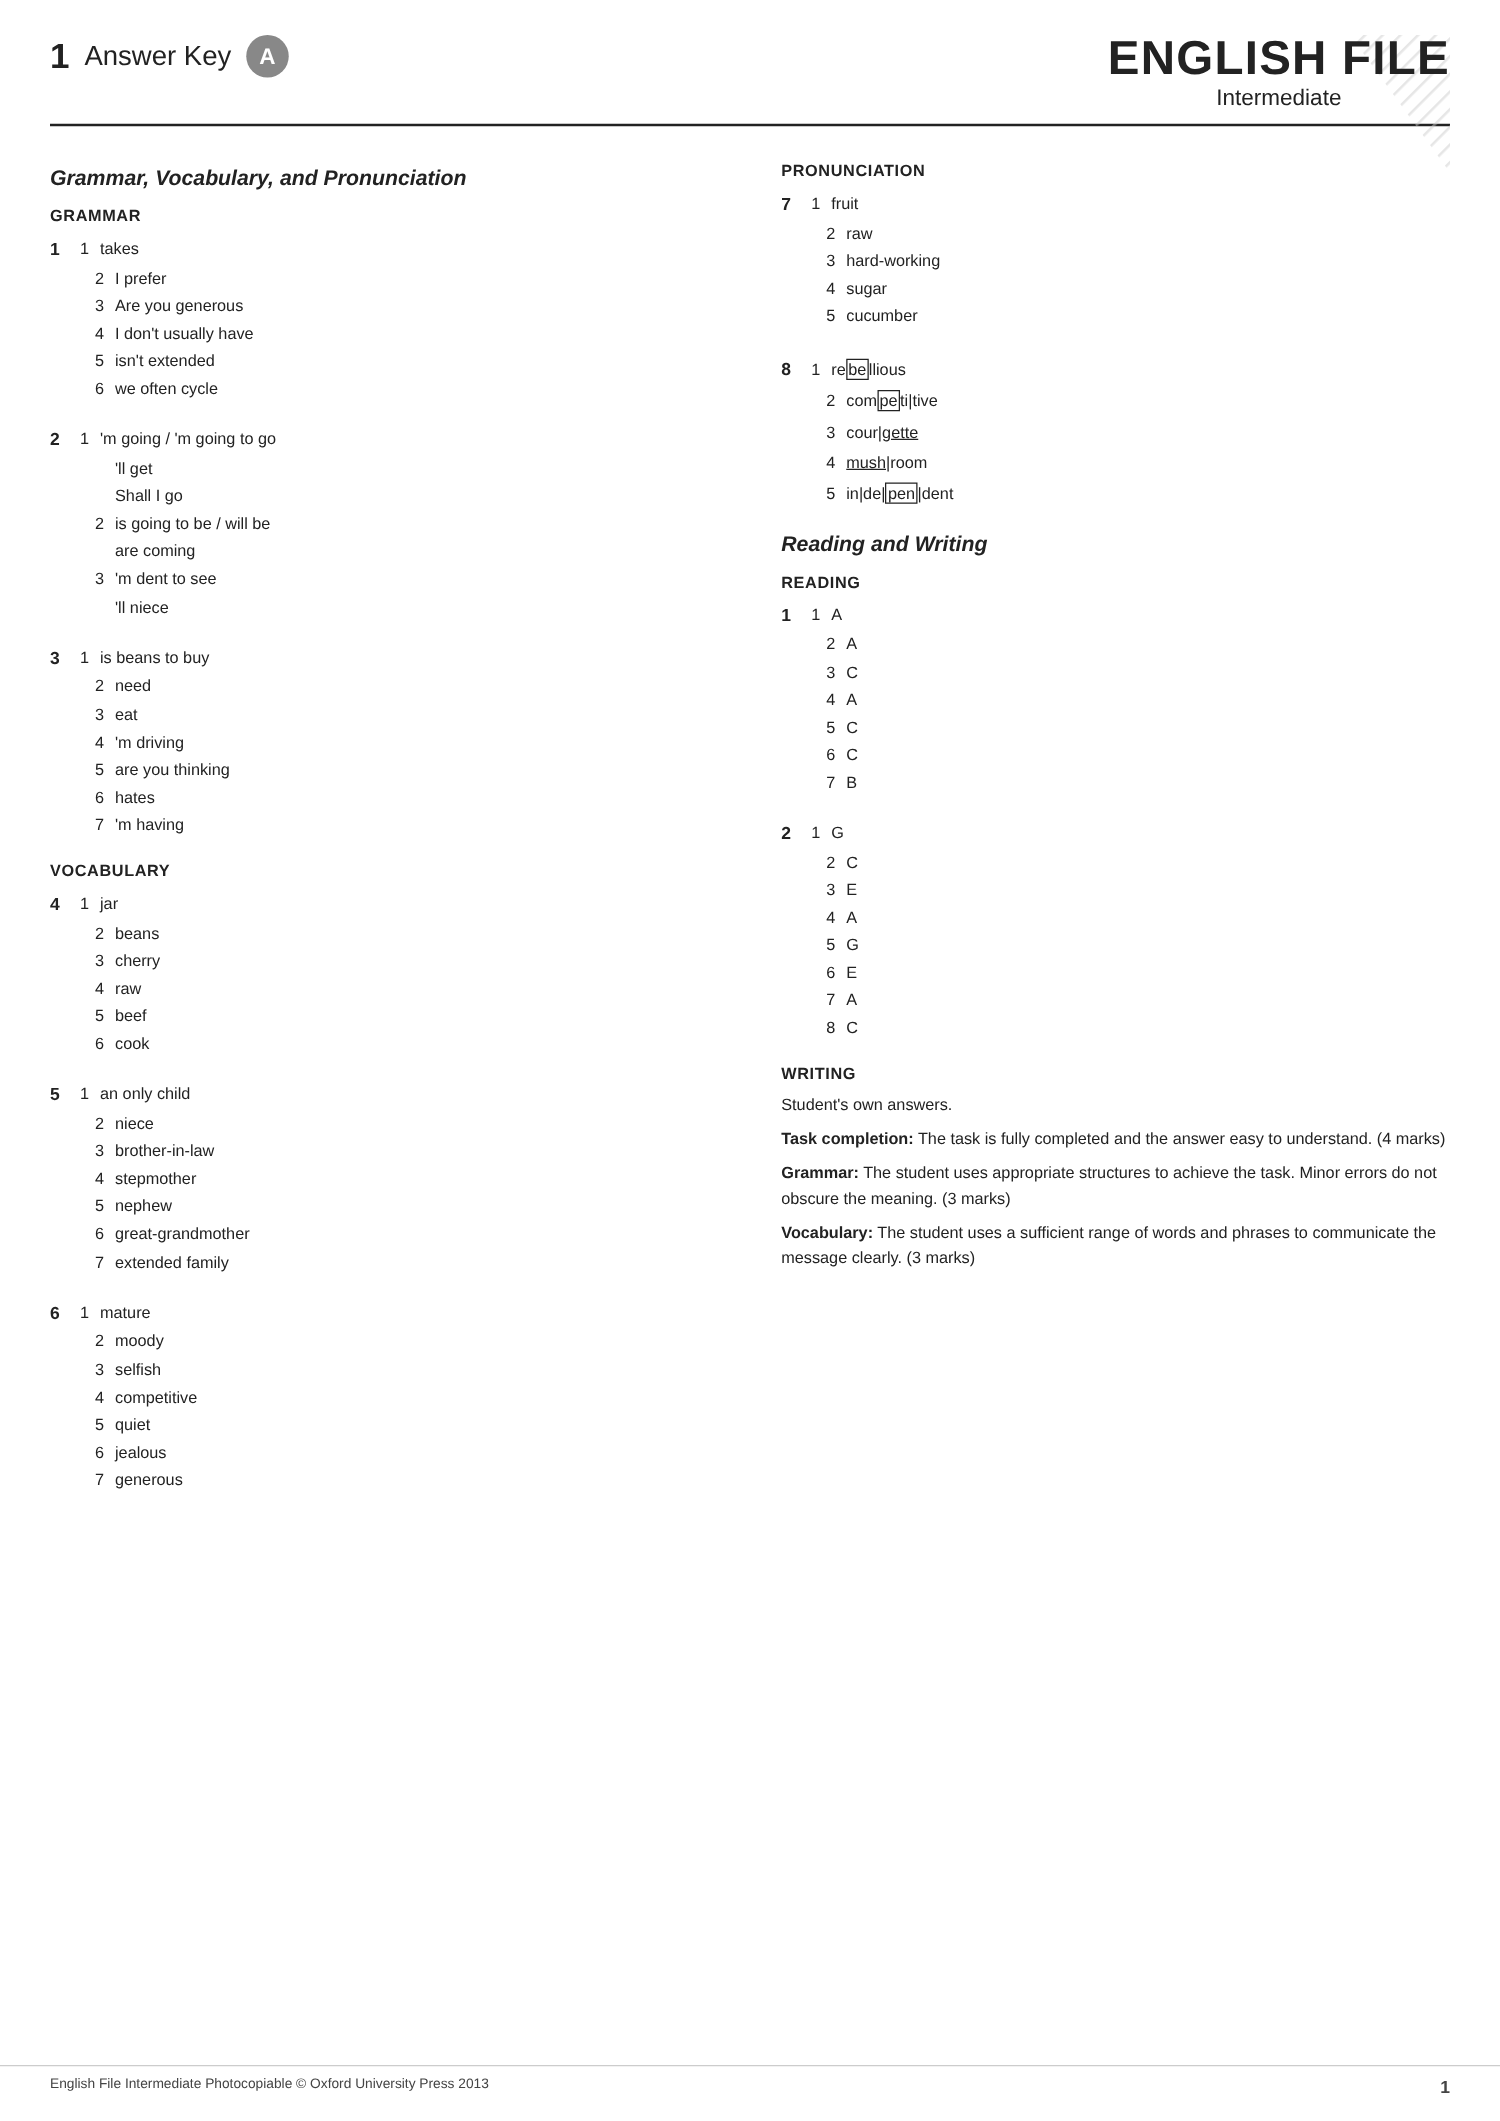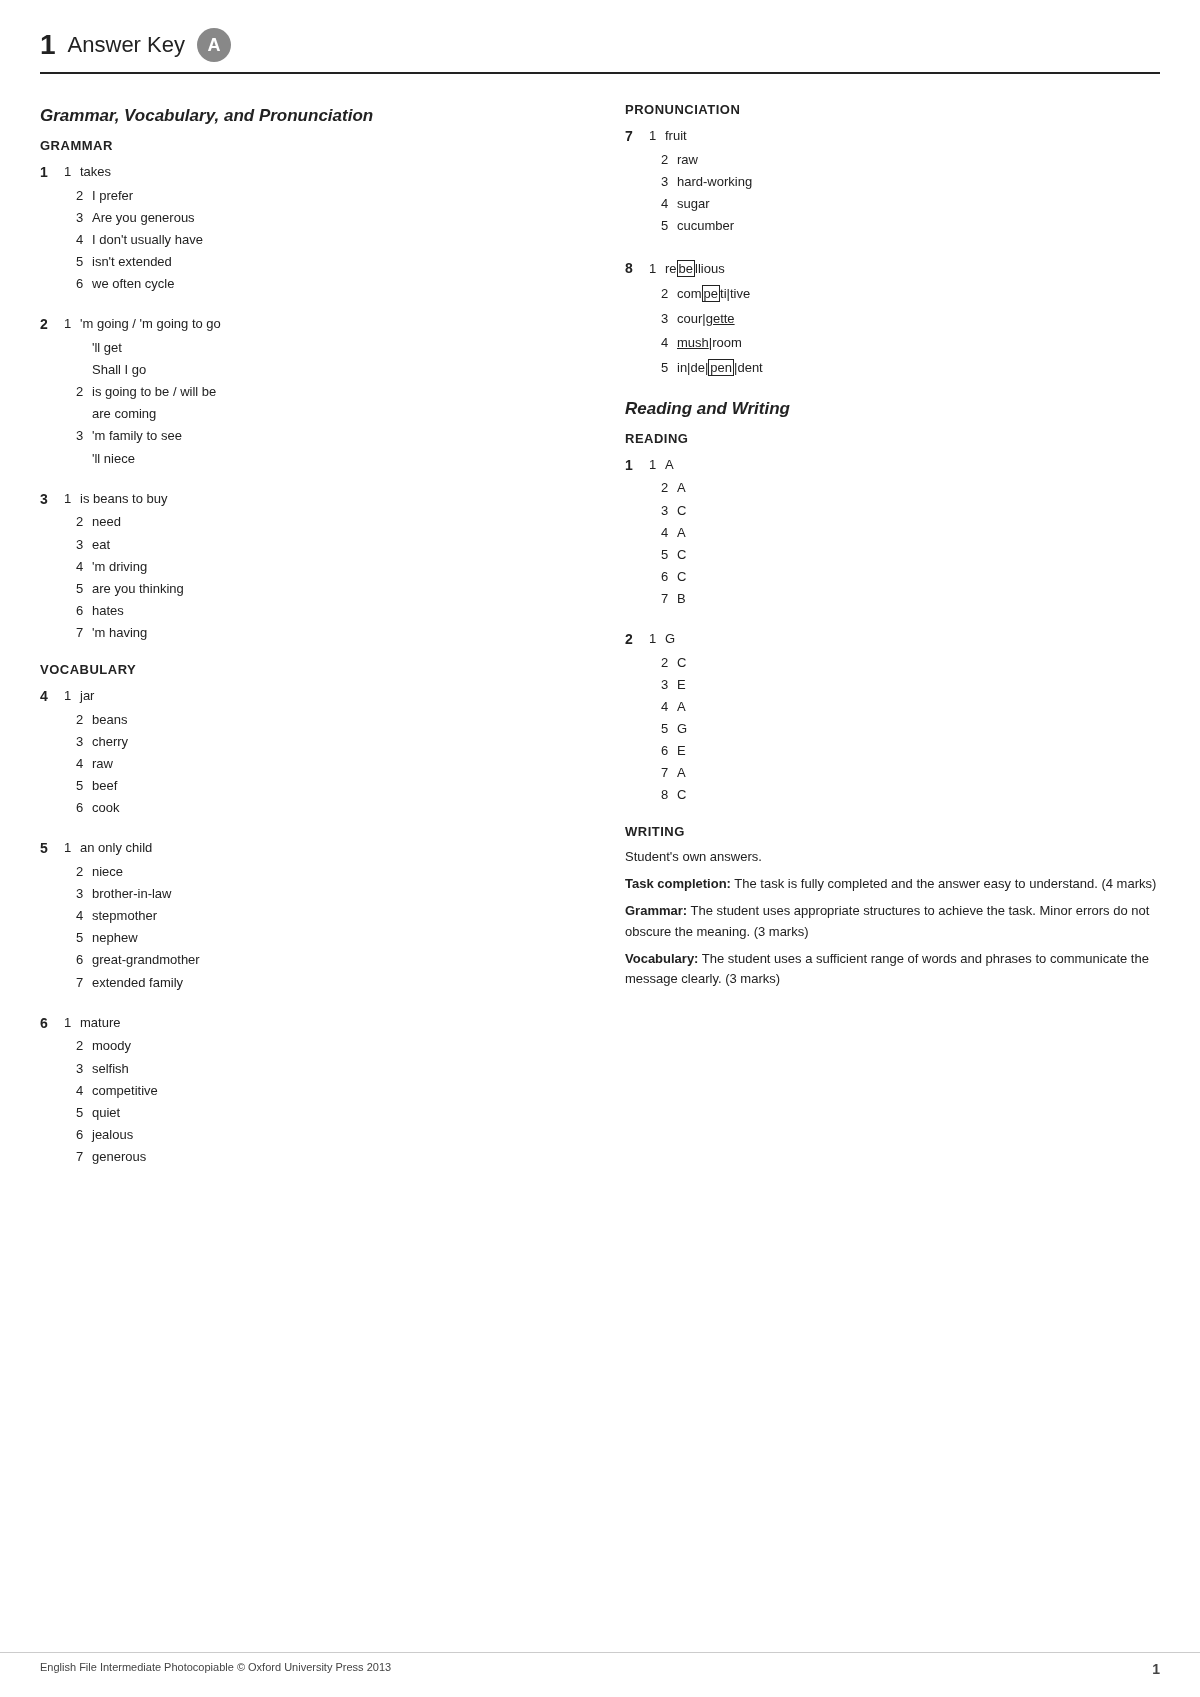--- a/index.html
+++ b/index.html
@@ -147,20 +147,38 @@
   </style>
 </head>
 <body>
 
 <div class="header">
   <div class="header-left">
     <span class="header-number">1</span>
     <span class="header-title">Answer Key</span>
     <div class="circle-a">A</div>
   </div>
+  <div class="header-right">
+    <div style="position:relative; display:inline-block;">
+      
+      <svg width="140" height="110" style="position:absolute;top:0;right:0;z-index:0;">
+        <defs>
+          <pattern id="diag" patternUnits="userSpaceOnUse" width="10" height="10" patternTransform="rotate(45)">
+            <line x1="0" y1="0" x2="0" y2="10" stroke="#ccc" stroke-width="4"></line>
+          </pattern>
+        </defs>
+        <polygon points="60,0 140,0 140,110" fill="url(#diag)" opacity="0.5"></polygon>
+        <polygon points="60,0 140,0 140,110" fill="none" stroke="#bbb" stroke-width="0"></polygon>
+      </svg>
+      <div style="position:relative;z-index:1;text-align:right;">
+        <div class="brand-title">ENGLISH FILE</div>
+        <div class="brand-subtitle">Intermediate</div>
+      </div>
+    </div>
+  </div>
 </div>
 
 <hr style="border:none;border-top:2px solid #222;margin:10px 40px 0 40px;">
 
 <div class="content">
 
   <div class="left-col">
 
     <div class="section-title">Grammar, Vocabulary, and Pronunciation</div>
 
@@ -212,21 +230,21 @@
           </div>
           <div style="display:flex; line-height:1.7; margin-left:36px;">
             <span style="min-width:16px;">2</span>
             <span>is going to be / will be</span>
           </div>
           <div style="display:flex; line-height:1.7; margin-left:52px;">
             <span>are coming</span>
           </div>
           <div style="display:flex; line-height:1.7; margin-left:36px;">
             <span style="min-width:16px;">3</span>
-            <span>'m family to see</span>
+            <span>'m dent to see</span>
           </div>
           <div style="display:flex; line-height:1.7; margin-left:52px;">
             <span>'ll niece</span>
           </div>
         </div>
       </div>
 
       <div class="answer-block">
         <div style="display:flex; flex-direction:column;">
           <div style="display:flex; line-height:1.7;">

